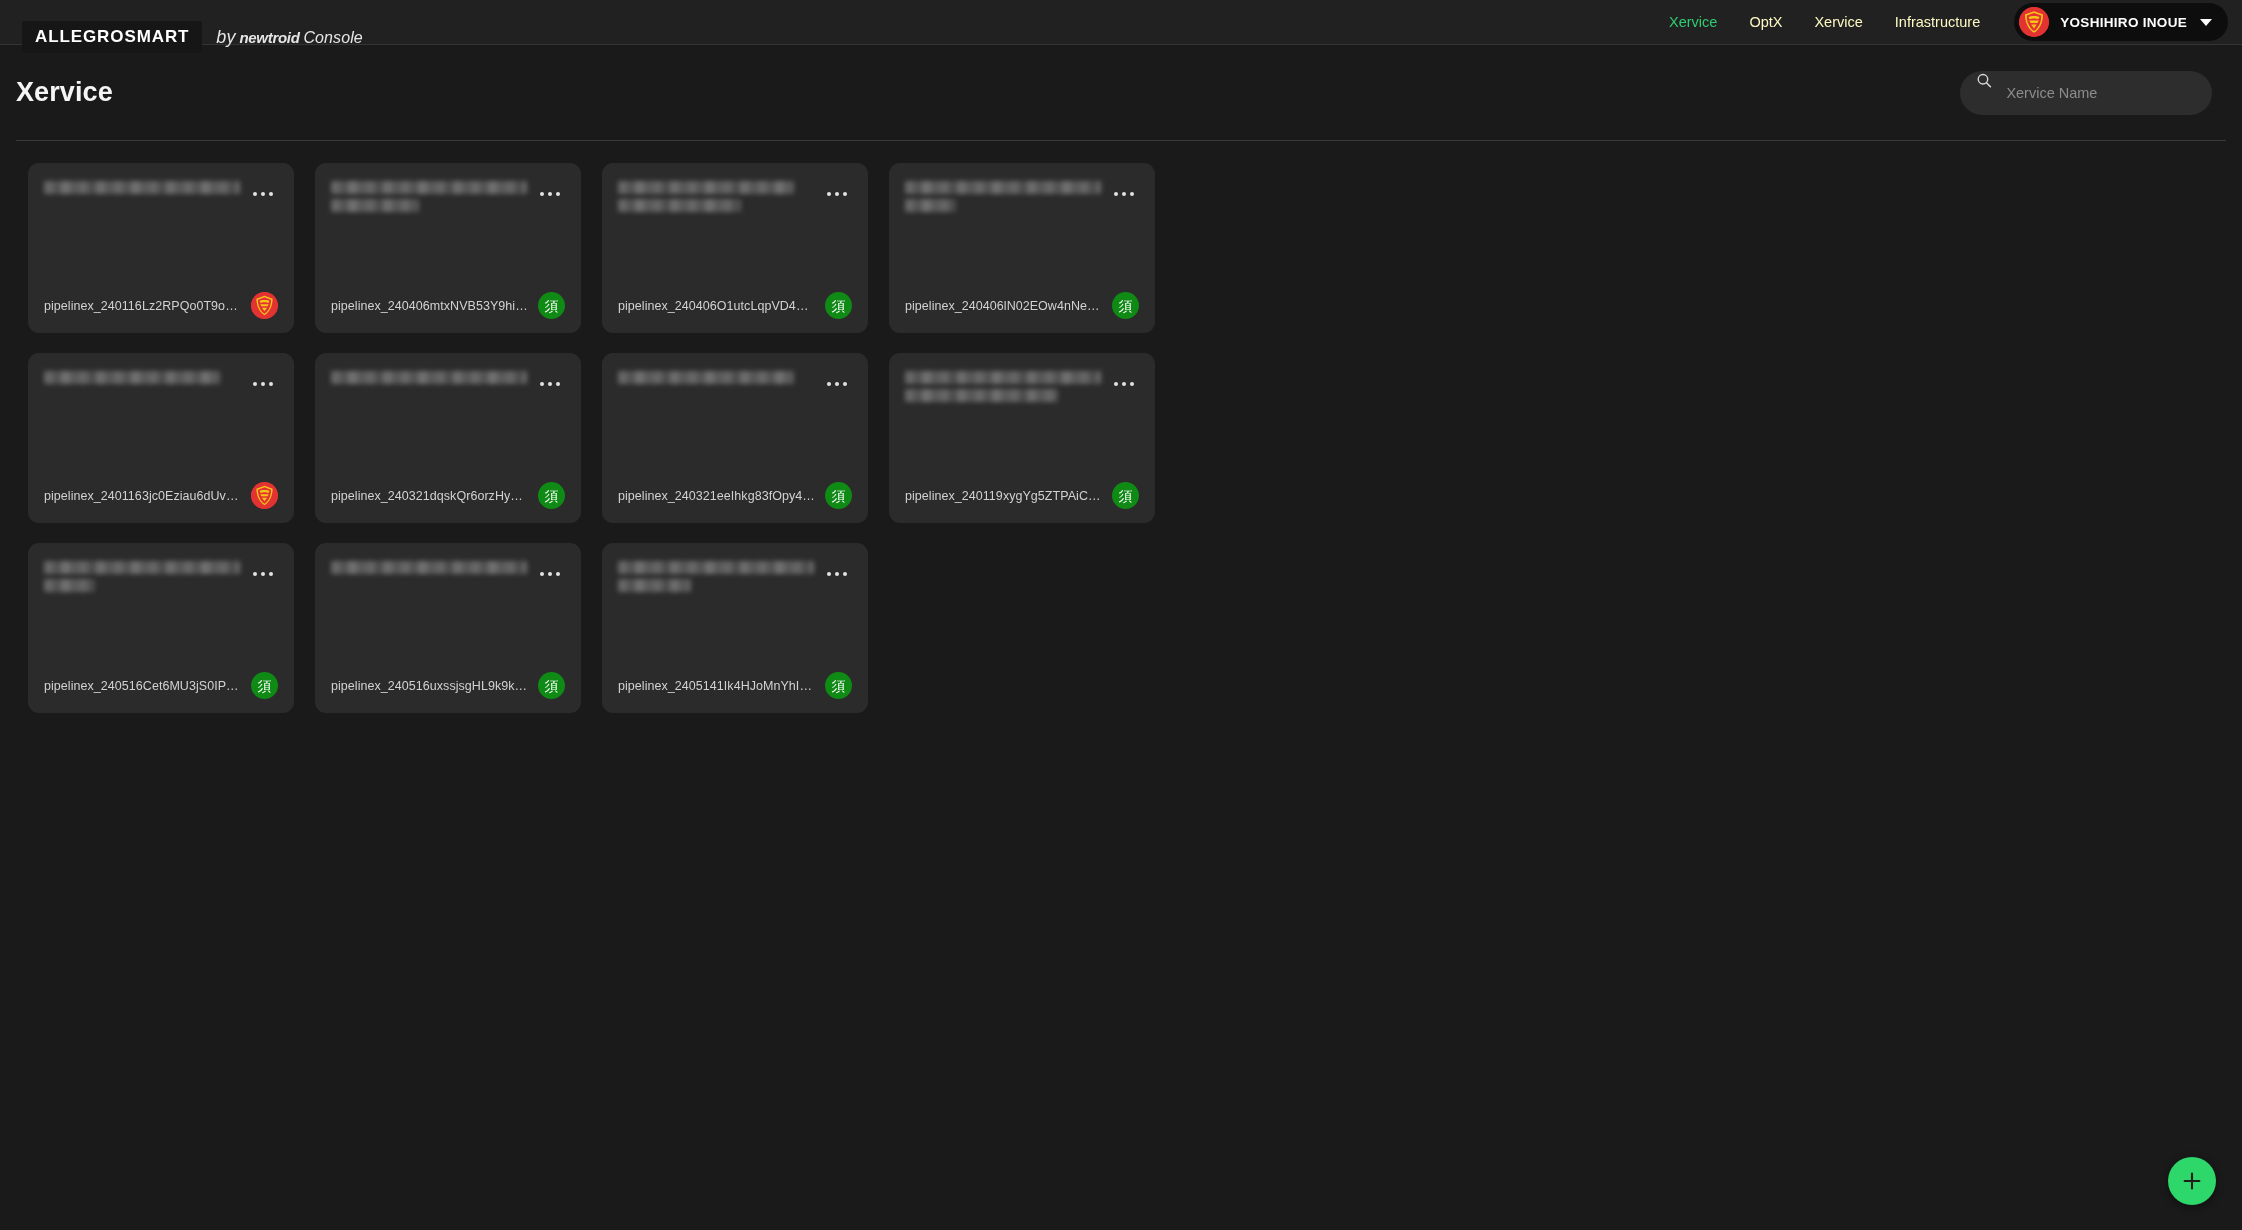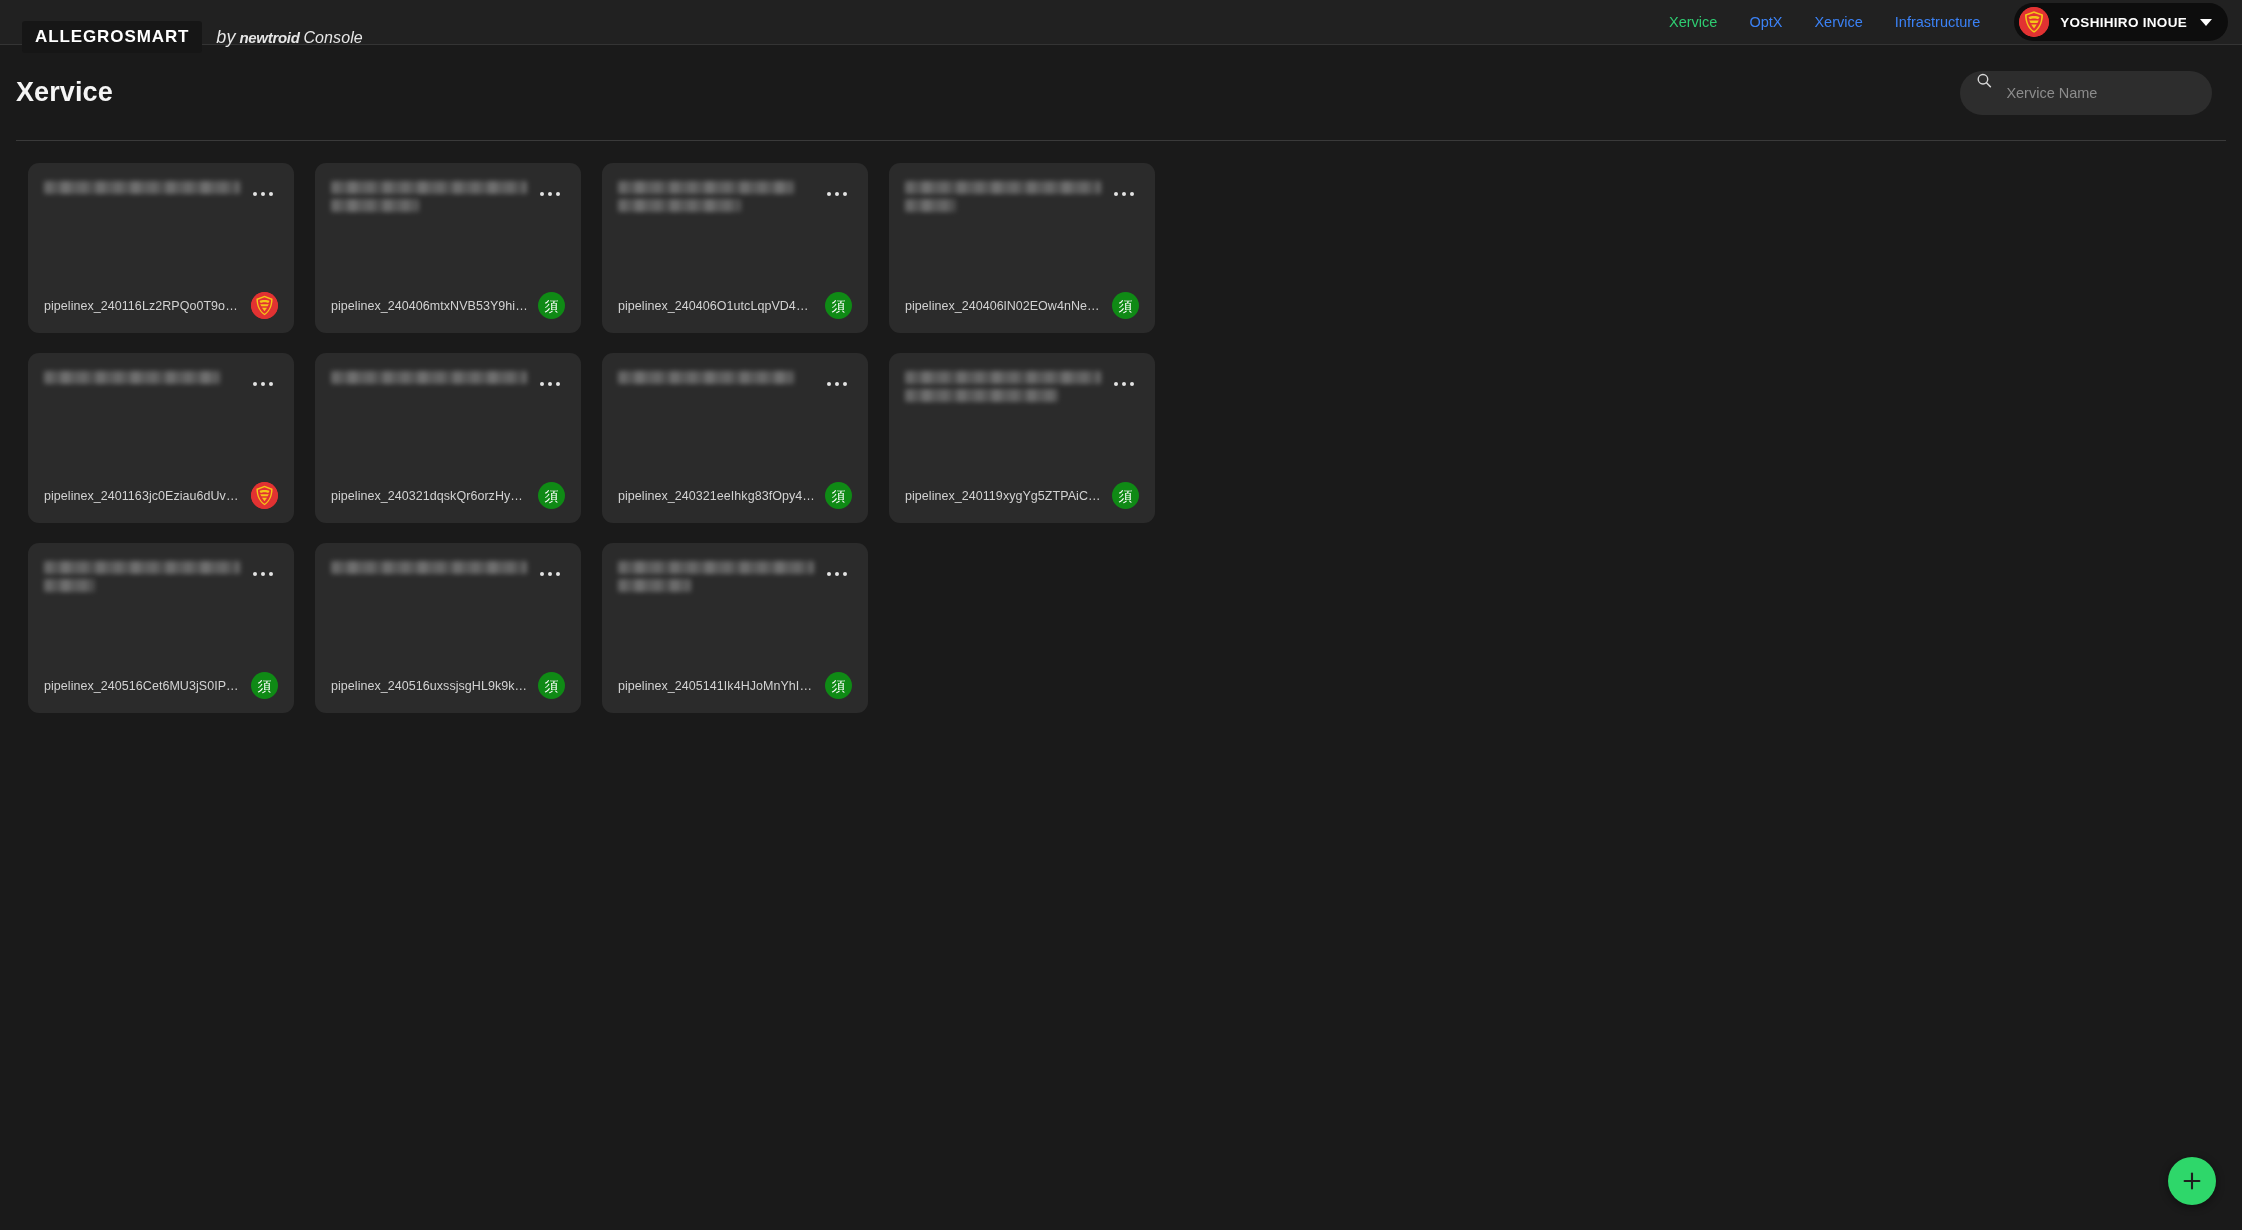--- a/index.html
+++ b/index.html
@@ -56,21 +56,21 @@
 
   .nav {
     margin-left: auto;
     display: flex;
     align-items: center;
     gap: 0px;
   }
 
   .nav-item {
     font-size: 14.5px;
-    color: #3b82f6;
+    color: #fef9c3;
     padding: 6px 16px;
     cursor: pointer;
     white-space: nowrap;
   }
   .nav-item.active { color: #2ecc71; }
 
   .user-chip {
     margin-left: 18px;
     display: flex;
     align-items: center;

